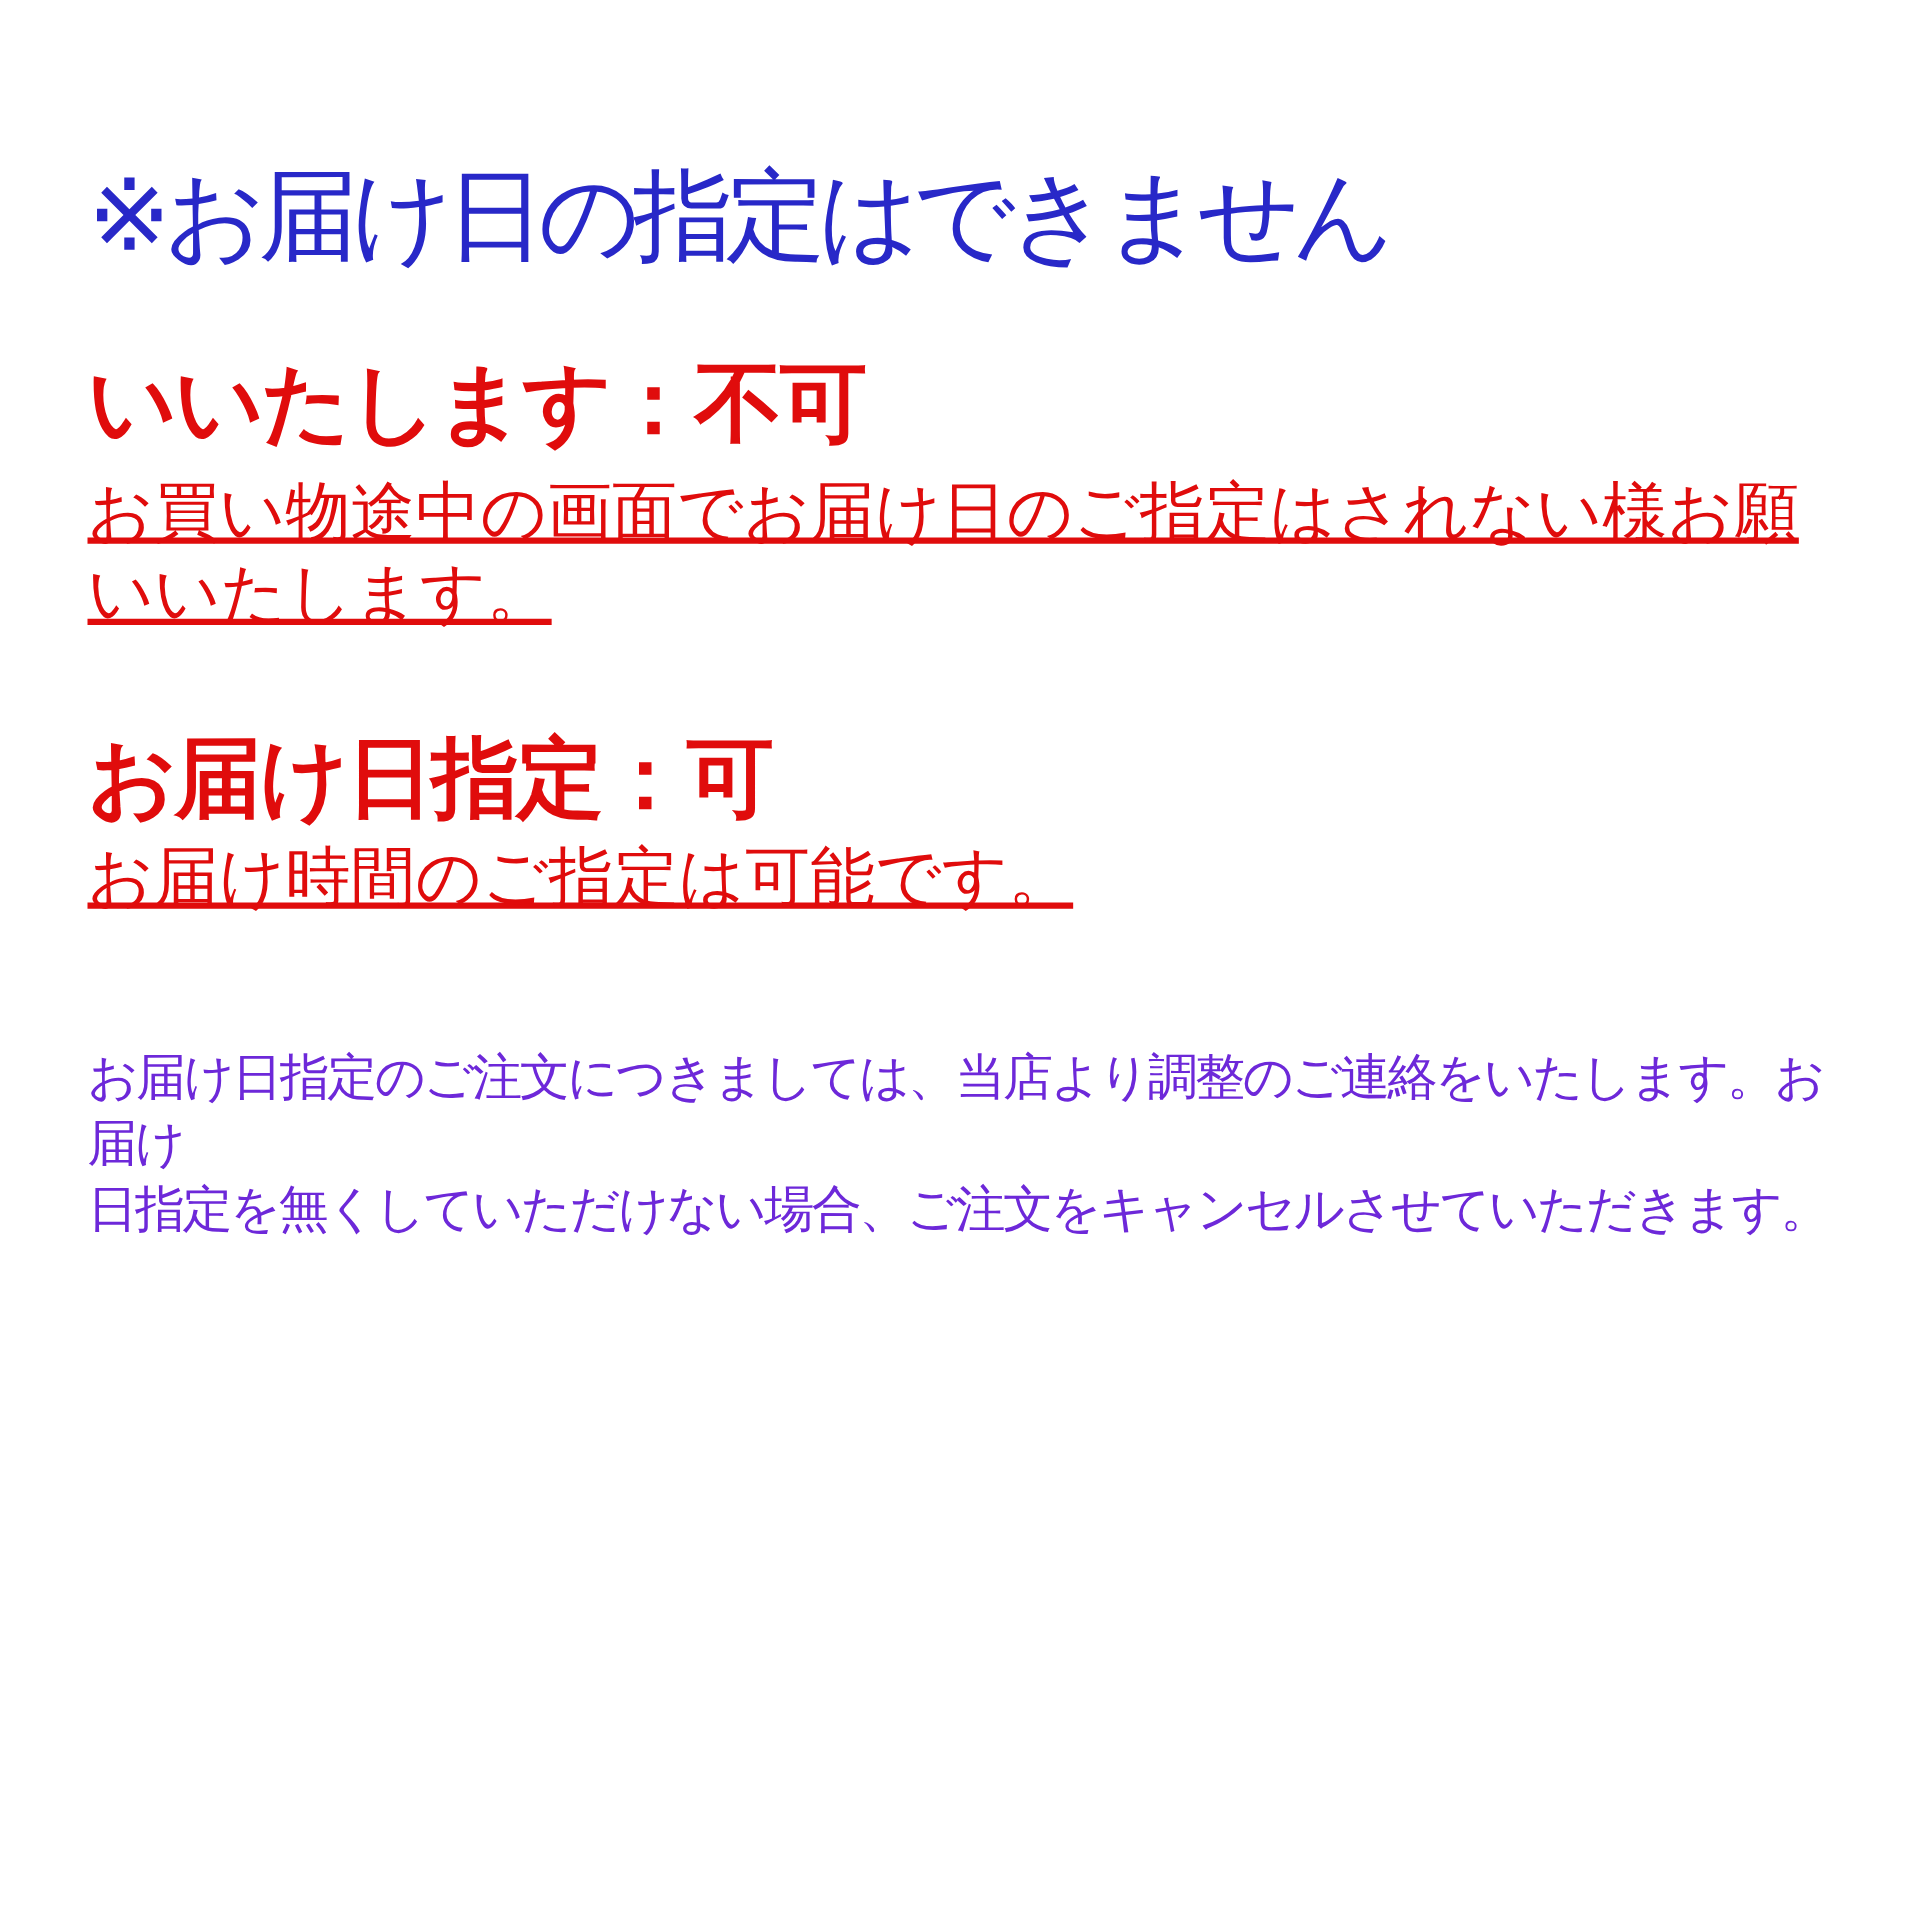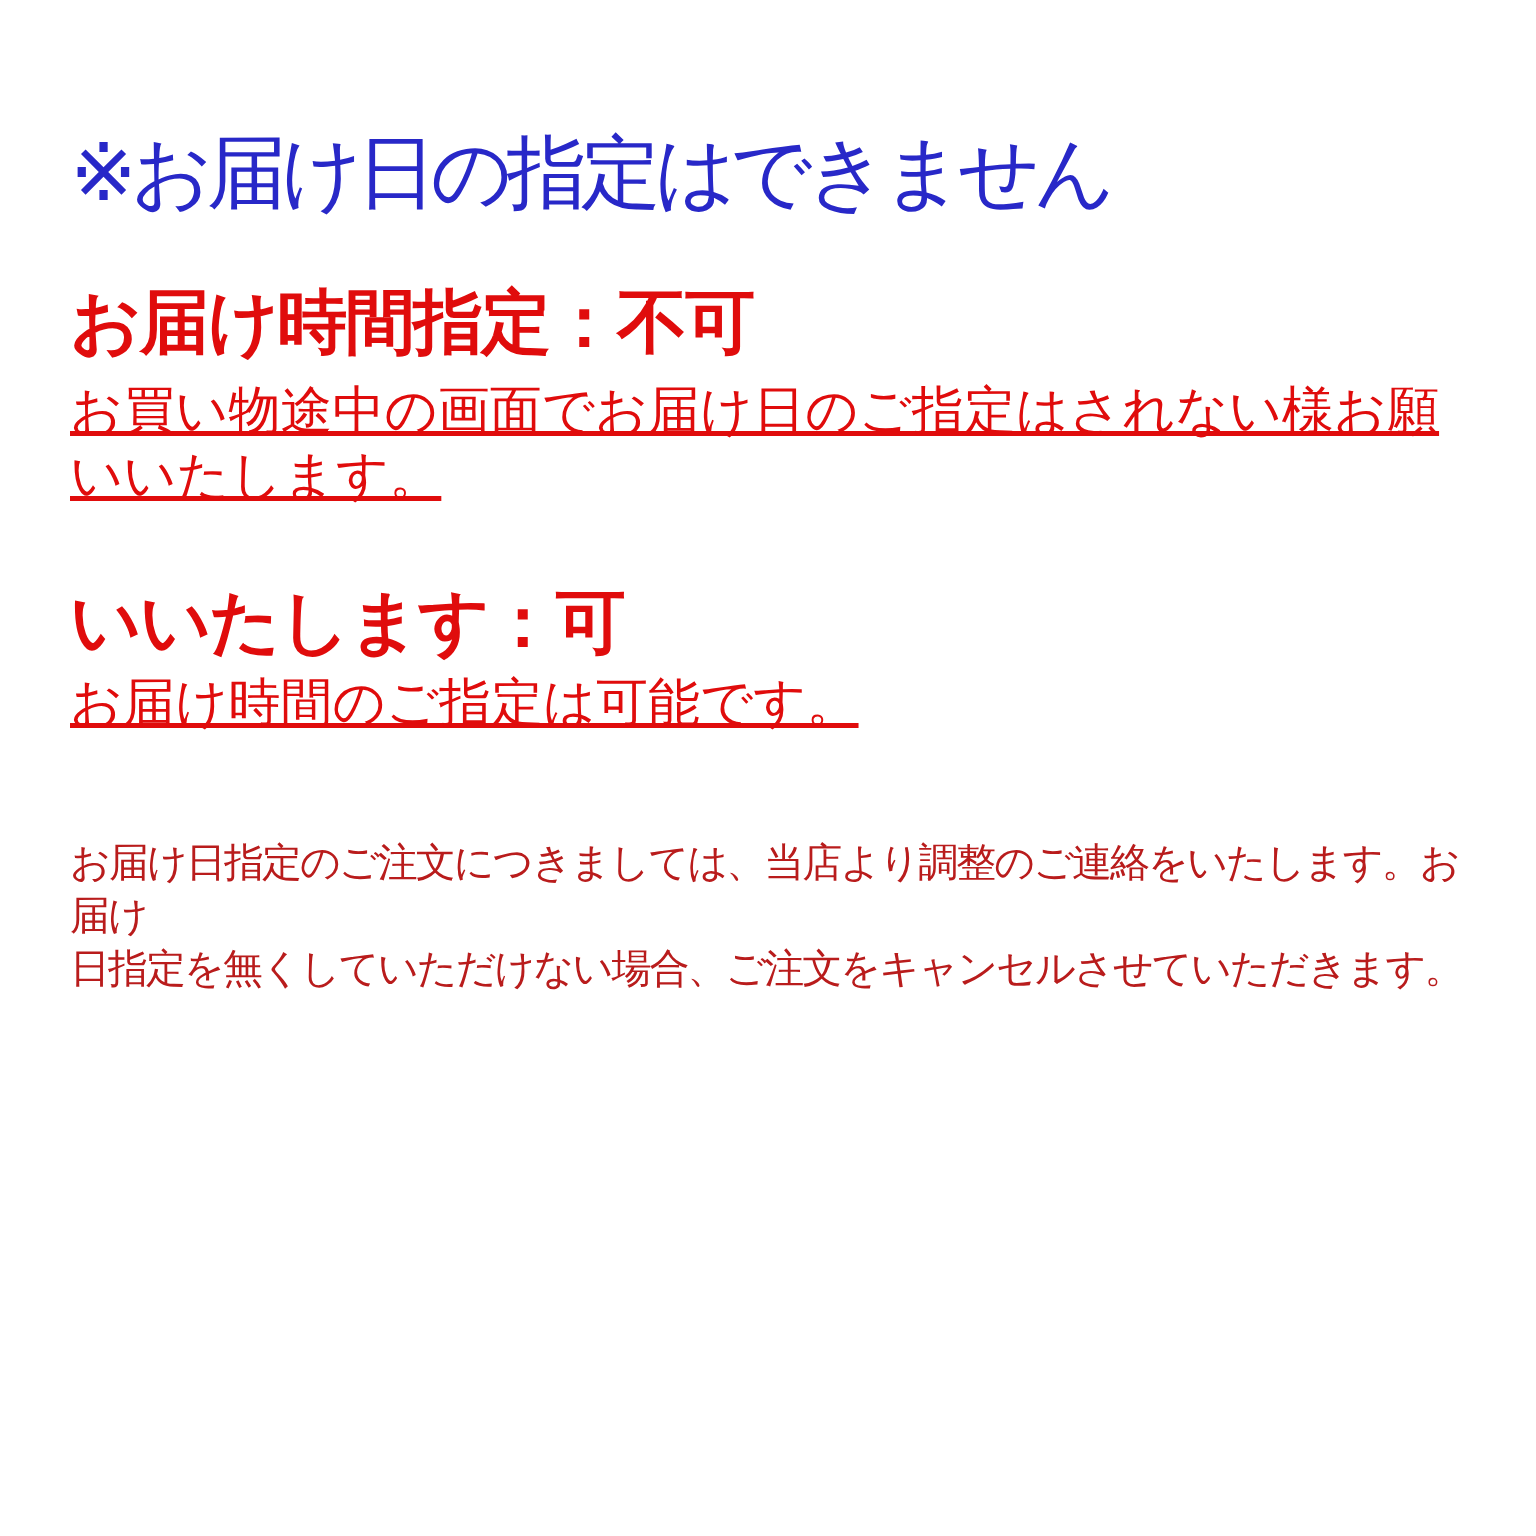--- a/index.html
+++ b/index.html
@@ -47,36 +47,36 @@
     width: 1400px;
     text-decoration: underline;
   }
   .red-body.b1 { top: 378px; }
   .red-body.b2 { top: 670px; }
   .footer-note {
     top: 836px;
     font-size: 40px;
     line-height: 1.33;
     letter-spacing: -2px;
-    color: #b91c1c;
+    color: #6d28d9;
     width: 1410px;
   }
 </style>
 </head>
 <body>
 
 <div class="canvas">
 
   <div class="txt main-heading">※お届け日の指定はできません</div>
 
-  <div class="txt red-heading h1">お届け時間指定：不可</div>
+  <div class="txt red-heading h1">いいたします：不可</div>
 
   <div class="txt red-body b1">お買い物途中の画面でお届け日のご指定はされない様お願
 いいたします。</div>
 
-  <div class="txt red-heading h2">いいたします：可</div>
+  <div class="txt red-heading h2">お届け日指定：可</div>
 
   <div class="txt red-body b2">お届け時間のご指定は可能です。</div>
 
   <div class="txt footer-note">お届け日指定のご注文につきましては、当店より調整のご連絡をいたします。お届け
 日指定を無くしていただけない場合、ご注文をキャンセルさせていただきます。</div>
 
 </div>
 
 </body></html>

